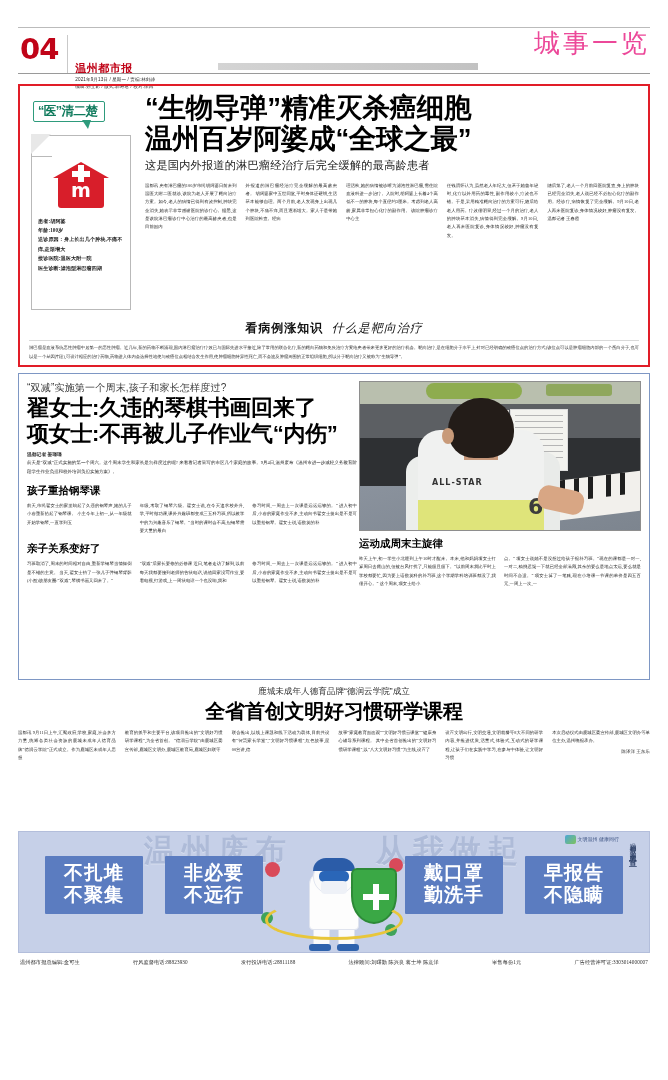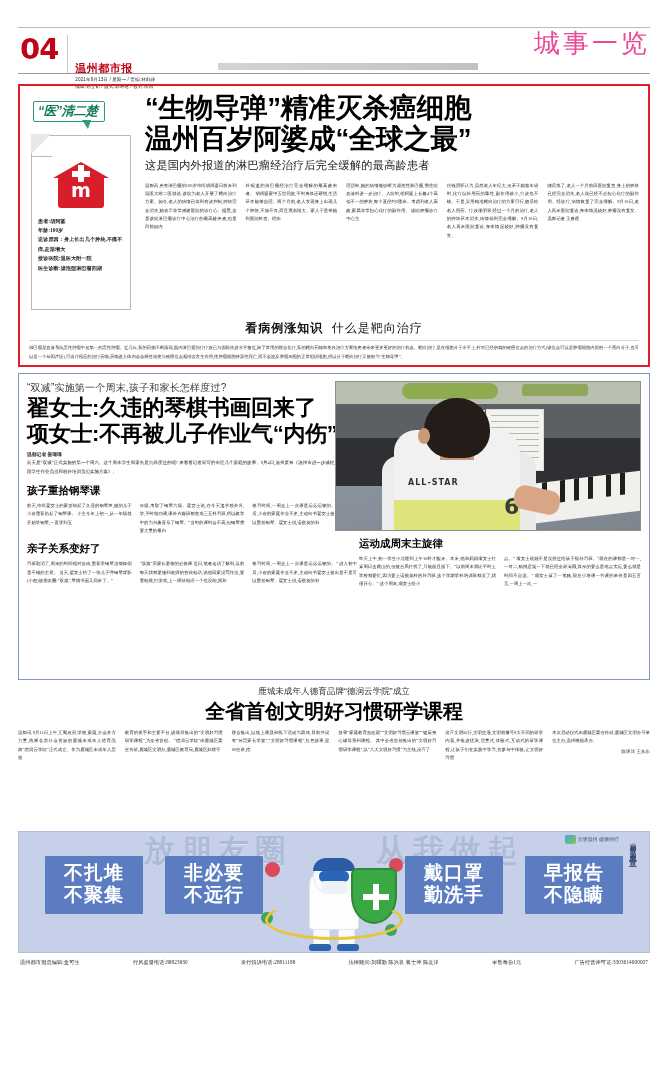--- a/index.html
+++ b/index.html
@@ -33,21 +33,21 @@
   .mast-underline { position: absolute; left: 0; right: 0; top: 56px; height: 1px; background: #9a9a9a; }
 
   
   .feature { position: relative; border: 2.5px solid #e11d28; margin-top: 5px; height: 283px; padding: 7px 9px 5px 9px; display: flex; }
 
   .fcard { width: 112px; flex: none; position: relative; padding-right: 6px; }
   .bubble {
     position: relative; display: inline-block; margin: 8px 0 0 4px;
     border: 1.6px solid #2e9b7c; border-radius: 2px; padding: 3px 6px 3px 4px; background: #fff;
   }
-  .bubble-txt { font-size: 12.5px; font-weight: 800; color: #0f7a5c; line-height: 1; white-space: nowrap; letter-spacing: -.5px; font-style: italic; }
+  .bubble-txt { font-size: 12.5px; font-weight: 800; color: #0f7a5c; line-height: 1; white-space: nowrap; letter-spacing: -.5px; }
   .bubble-txt .q { color: #0f7a5c; }
   .bubble-tail { position: absolute; right: 13px; bottom: -8px; width: 0; height: 0;
     border-left: 6px solid transparent; border-right: 3px solid transparent; border-top: 9px solid #2e9b7c; }
 
   .doccard {
     position: relative; margin: 13px 0 0 2px; width: 100px; height: 175px;
     background: #fff; border: 1.4px solid #b9b9b9; border-top-left-radius: 0;
   }
   .doccard::before {
     content: ""; position: absolute; left: -1.4px; top: -1.4px;
@@ -77,38 +77,38 @@
   .subhead {
     font-size: 11.2px; color: #222; margin-top: 3px; letter-spacing: .2px; font-weight: 400;
   }
   .fcols { display: flex; gap: 9px; margin-top: 9px; }
   .fcol { flex: 1; min-width: 0; }
   .bodytext { font-size: 4.35px; line-height: 1.92; color: #262626; text-align: justify;
     font-family: "Liberation Serif", serif; letter-spacing: .05px; }
 
   .fbottom { position: absolute; left: 9px; right: 9px; bottom: 4px; }
   .know-title { text-align: center; font-size: 12px; font-weight: 800; color: #111; letter-spacing: 1px; margin-bottom: 3px; }
-  .know-title .light { font-weight: 400; }
+  .know-title .light { font-weight: 400; font-style: italic; }
   .know-rule { height: 1px; background: #d9d9d9; margin: 2px 0 3px 0; }
   .know-body { font-size: 4.3px; line-height: 1.95; color: #2b2b2b; text-align: justify;
     font-family: "Liberation Serif", serif; }
 
   
   .art2 { position: relative; border: 1.4px solid #7e97c4; margin-top: 6px; height: 307px; padding: 7px 8px 5px 8px; }
   .kicker { font-size: 10px; color: #3a3a3a; letter-spacing: .2px; }
   .h2line { font-size: 22px; font-weight: 800; line-height: 1.17; color: #000; letter-spacing: -.3px; }
   .a2byline { font-size: 4.8px; color: #333; font-weight: 700; margin-top: 5px; font-family: "Liberation Serif", serif; }
   .a2lead { font-size: 4.5px; line-height: 1.95; color: #262626; text-align: justify;
     font-family: "Liberation Serif", serif; margin-top: 2px; }
   .sub2 { font-size: 10.5px; font-weight: 800; color: #000; margin: 7px 0 4px 0; }
   .a2cols { display: flex; gap: 8px; }
   .a2col { flex: 1; min-width: 0; }
 
   .photo {
-    position: absolute; right: 8px; top: 7px; width: 306px; height: 150px;
+    position: absolute; right: 8px; top: 7px; width: 282px; height: 150px;
     background: linear-gradient(165deg,#9aa3ad 0%, #8d95a0 35%, #7d858f 100%);
     overflow: hidden; border: 1px solid #8e8e8e;
   }
   .p-wallTop { position: absolute; left: 0; right: 0; top: 0; height: 22px; background: #b9bfae; }
   .p-green { position: absolute; left: 66px; top: 1px; width: 96px; height: 16px; background: #86a83e; border-radius: 8px; opacity: .85; }
   .p-green2 { position: absolute; left: 186px; top: 2px; width: 66px; height: 12px; background: #7d9c3a; border-radius: 3px; opacity: .7; }
   .p-pianoTop { position: absolute; left: 0; right: 0; top: 22px; height: 40px; background: #5c5f63; }
   .p-pianoBack { position: absolute; left: 0; right: 0; top: 56px; height: 48px; background: #2e3033; }
   .p-sheet { position: absolute; left: 150px; top: 27px; width: 58px; height: 62px; background: #f3f3ef; border: 1px solid #ddd; }
   .p-sheet i { display: block; height: 1px; background: #b5b5b5; margin: 5px 4px; }
@@ -370,21 +370,21 @@
           <div class="bodytext">设置文明出行,文明交通,文明就餐等8大不同的研学内容,并推进优质,活量式,体验式,互动式的研学课程,让孩子们在实践中学习,在参与中体验,让文明好习惯</div>
         </div>
       <div class="a3col">
         <div class="bodytext">本次启动仪式由鹿城区委宣传部,鹿城区文明办等单位主办,温州晚报承办。</div>
         <div class="a3sign">陈泽洋 王东乐</div>
       </div>
     </div>
   </div>
 
   <div class="ad">
-    <div class="ad-bigtext"><span>放朋友圈</span><span>从我做起</span></div>
+    <div class="ad-bigtext"><span>温州废布</span><span>从我做起</span></div>
 
     <div class="ad-boxes">
       <div class="ad-box">
         <div>不扎堆</div>
         <div>不聚集</div>
       </div>
       <div class="ad-box">
         <div>非必要</div>
         <div>不远行</div>
       </div>

